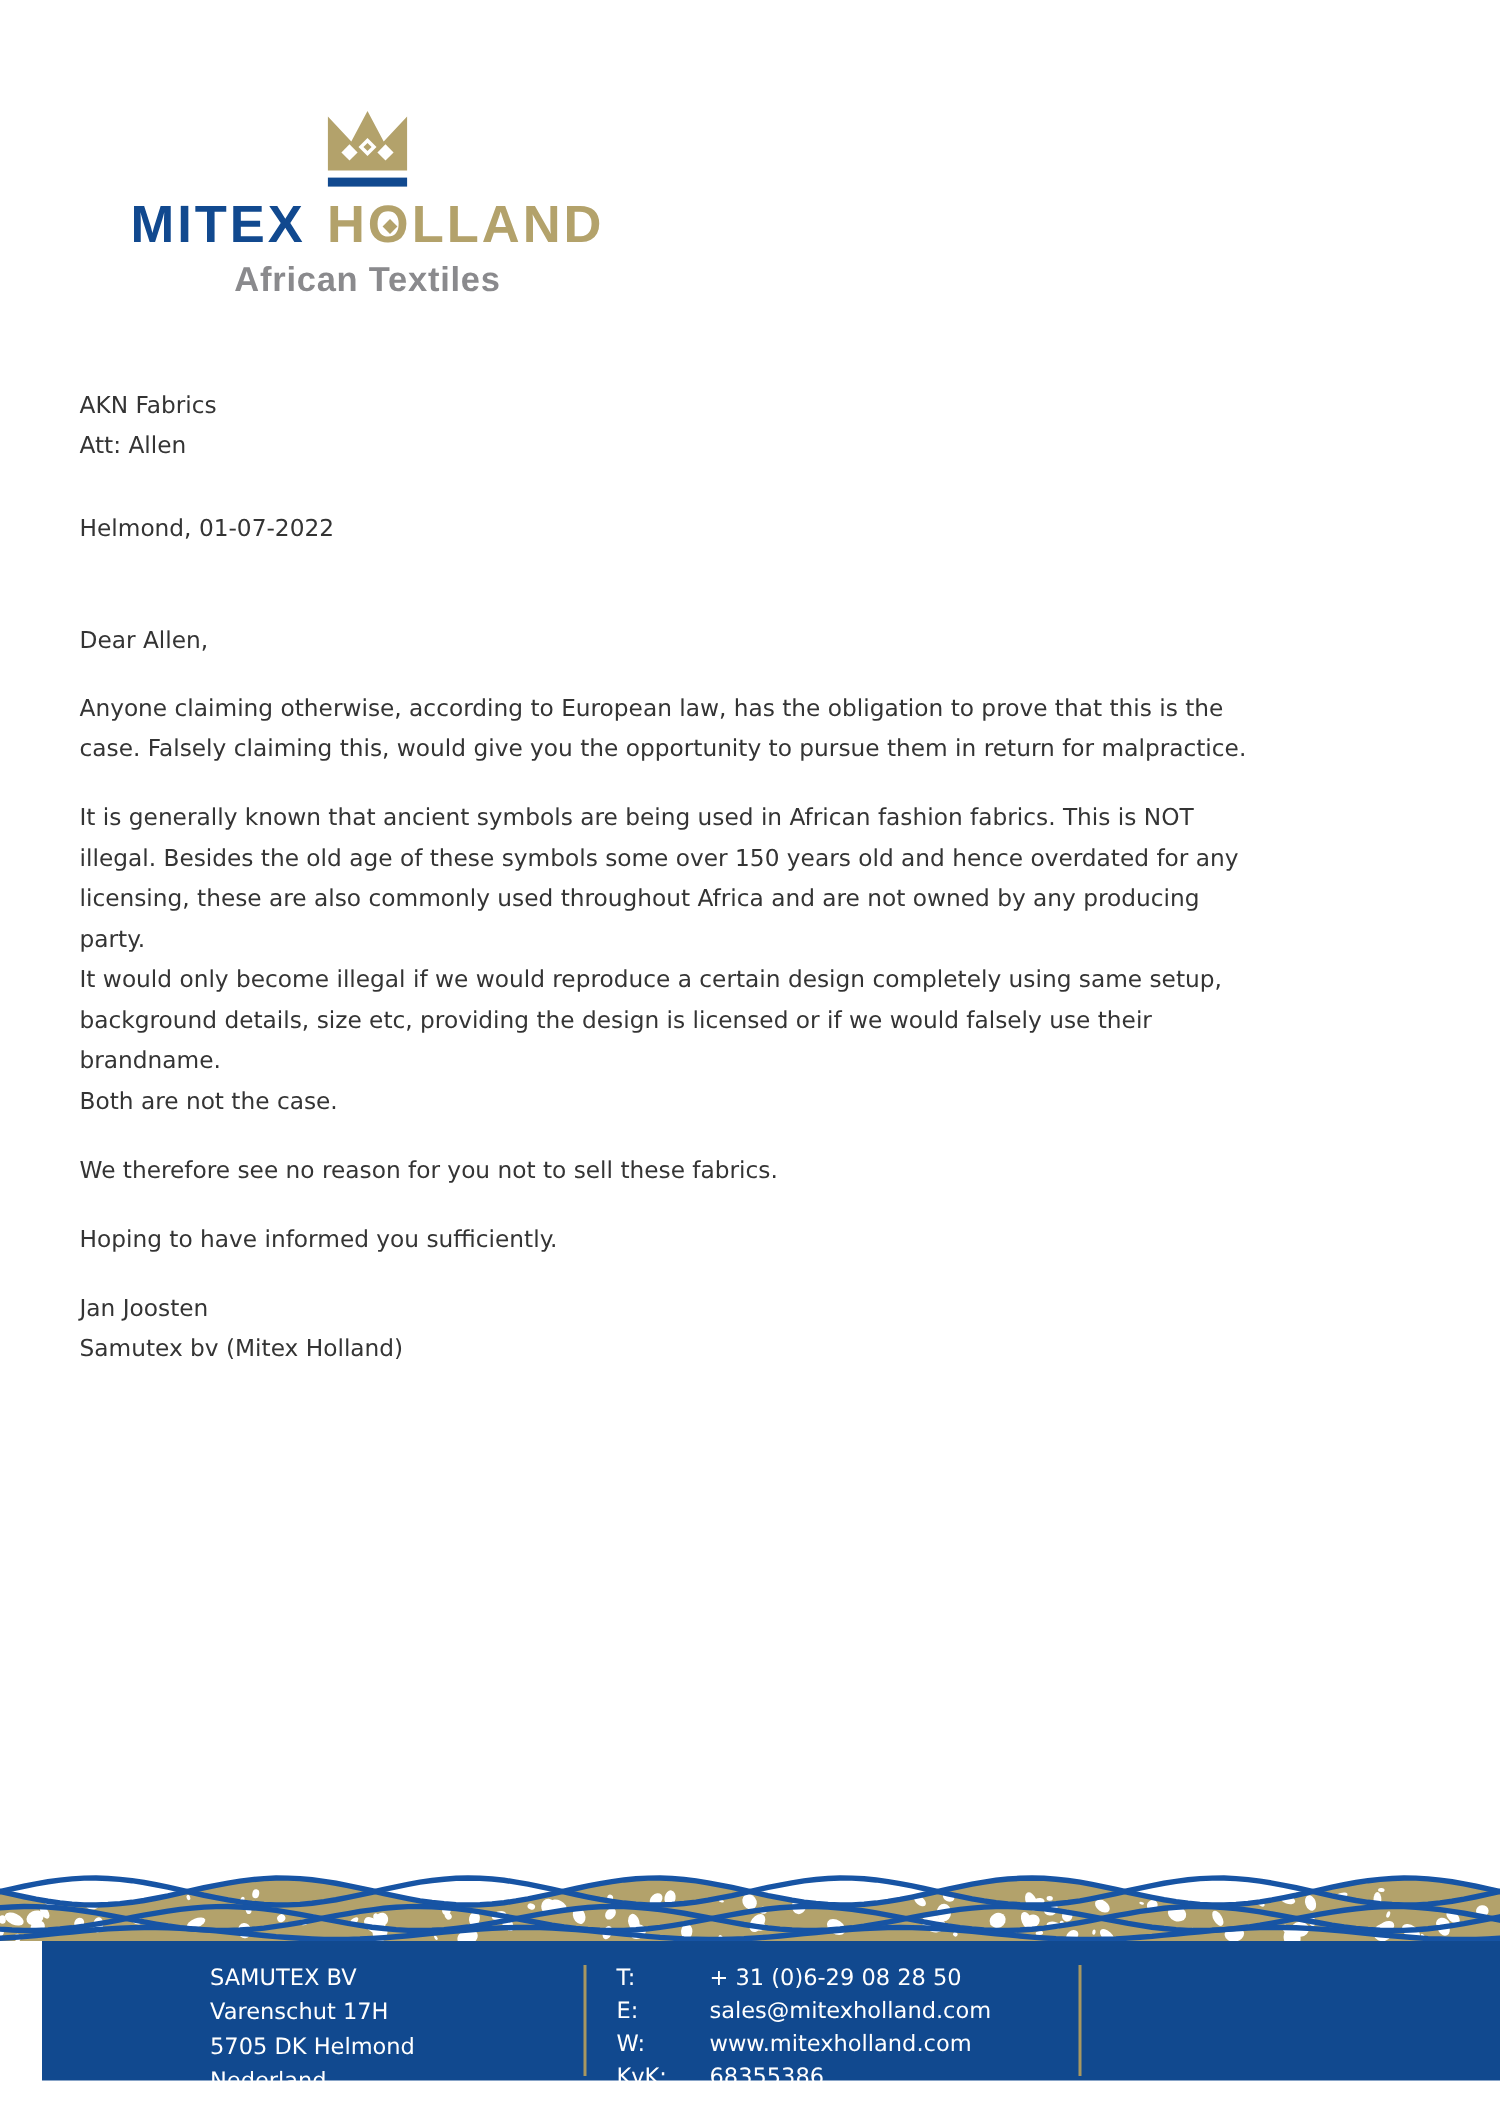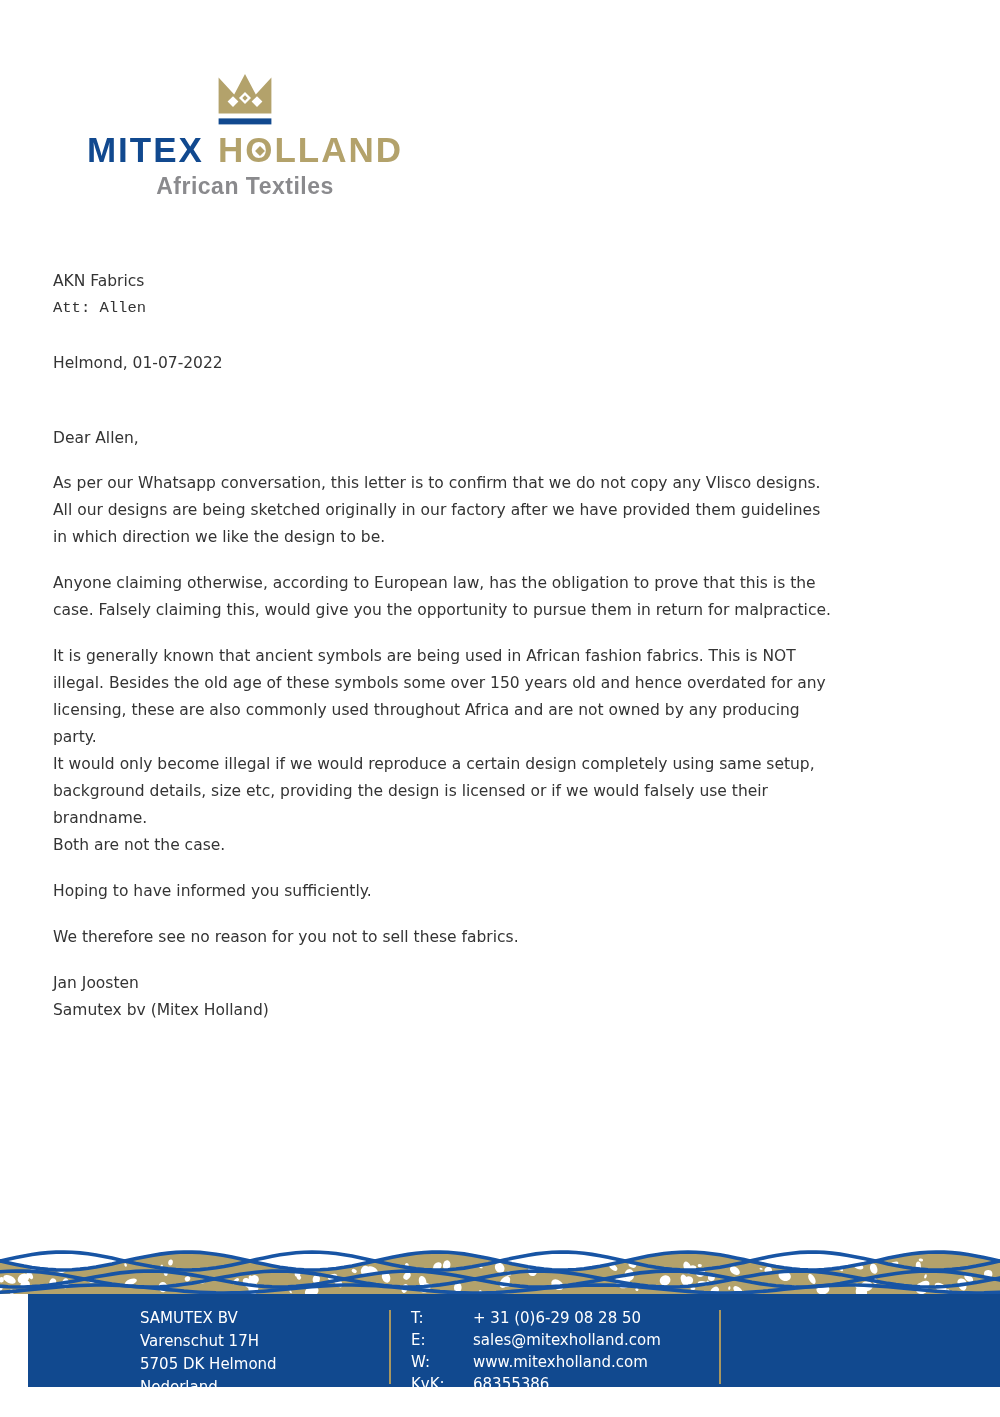--- a/index.html
+++ b/index.html
@@ -32,26 +32,26 @@
     content:'';position:absolute;left:50%;top:52%;width:7px;height:7px;background:var(--gold);
     transform:translate(-50%,-50%) rotate(45deg);
   }
   .brand-subtitle{
     margin-top:3px;font-family:"Liberation Sans",sans-serif;font-weight:700;
     font-size:23px;color:var(--gray);letter-spacing:0.5px;text-align:center;
   }
 
   
   .letter{
-    position:absolute;left:53px;top:268px;width:920px;
+    position:absolute;left:53px;top:257px;width:920px;
     font-size:15.5px;line-height:27px;color:var(--ink);
   }
   .letter p{margin:0;white-space:pre-line;}
   .p-addr1{margin:0;}
-  .p-addr2{margin:0 0 28px 0 !important;font-family:Liberation Mono, monospace;}
+  .p-addr2{margin:0 0 28px 0 !important;}
   .p-date{margin:0 0 48px 0 !important;}
   .p-salutation{margin:0 0 18px 0 !important;}
   .p-para{margin:0 0 19px 0 !important;}
   .p-closing{margin:0 0 23px 0 !important;}
 
   
   .band{position:absolute;left:0;top:1248px;width:1000px;height:46px;display:block;}
   .footer{position:absolute;left:0;top:1294px;width:1000px;height:93px;background:var(--blue);color:#fff;font-size:15px;margin-left:28px;}
   .f-col1{position:absolute;left:112px;top:13px;line-height:23px;}
   .f-divider{position:absolute;width:2px;height:74px;top:16px;background:var(--divider);}
@@ -88,35 +88,32 @@
         </span>
     </div>
     <div class="brand-subtitle">African Textiles</div>
   </div>
 
   <div class="letter">
     <p class="p-addr1">AKN Fabrics</p>
     <p class="p-addr2">Att: Allen</p>
     <p class="p-date">Helmond, 01-07-2022</p>
     <p class="p-salutation">Dear Allen,</p>
-    <p class="p-para">As per our Whatsapp conversation, this letter is to confirm that we do not copy any Vlisco designs.
-All our designs are being sketched originally in our factory after we have provided them guidelines
-in which direction we like the design to be.</p>
     <p class="p-para">Anyone claiming otherwise, according to European law, has the obligation to prove that this is the
 case. Falsely claiming this, would give you the opportunity to pursue them in return for malpractice.</p>
     <p class="p-para">It is generally known that ancient symbols are being used in African fashion fabrics. This is NOT
 illegal. Besides the old age of these symbols some over 150 years old and hence overdated for any
 licensing, these are also commonly used throughout Africa and are not owned by any producing
 party.
 It would only become illegal if we would reproduce a certain design completely using same setup,
 background details, size etc, providing the design is licensed or if we would falsely use their
 brandname.
 Both are not the case.</p>
+    <p class="p-para">We therefore see no reason for you not to sell these fabrics.</p>
     <p class="p-para">Hoping to have informed you sufficiently.</p>
-    <p class="p-para">We therefore see no reason for you not to sell these fabrics.</p>
     <p>Jan Joosten</p>
     <p>Samutex bv (Mitex Holland)</p>
   </div>
 
   <svg id="band" class="band" viewBox="0 0 1000 46" preserveAspectRatio="none">
       <clipPath id="bandclip">
         <path d="M-8 11.2 L0 13.0 L8 14.8 L16 16.5 L24 18.1 L32 19.5 L40 20.6 L48 21.4 L56 21.9 L64 22.0 L72 21.7 L80 21.1 L88 20.2 L96 19.0 L104 17.5 L112 15.9 L120 14.1 L128 12.3 L136 10.5 L144 8.9 L152 7.4 L160 6.1 L168 5.1 L176 4.4 L184 4.0 L192 4.1 L200 4.4 L208 5.2 L216 6.2 L224 7.5 L232 9.1 L240 10.8 L248 12.5 L256 14.4 L264 16.1 L272 17.7 L280 19.2 L288 20.3 L296 21.2 L304 21.8 L312 22.0 L320 21.8 L328 21.3 L336 20.5 L344 19.3 L352 17.9 L360 16.3 L368 14.6 L376 12.8 L384 11.0 L392 9.3 L400 7.7 L408 6.4 L416 5.3 L424 4.5 L432 4.1 L440 4.0 L448 4.3 L456 5.0 L464 5.9 L472 7.2 L480 8.7 L488 10.3 L496 12.1 L504 13.9 L512 15.7 L520 17.3 L528 18.8 L536 20.1 L544 21.0 L552 21.7 L560 22.0 L568 21.9 L576 21.5 L584 20.7 L592 19.6 L600 18.3 L608 16.7 L616 15.0 L624 13.2 L632 11.4 L640 9.7 L648 8.1 L656 6.7 L664 5.5 L672 4.7 L680 4.2 L688 4.0 L696 4.2 L704 4.8 L712 5.7 L720 6.8 L728 8.3 L736 9.9 L744 11.6 L752 13.5 L760 15.2 L768 16.9 L776 18.5 L784 19.8 L792 20.8 L800 21.6 L808 21.9 L816 22.0 L824 21.6 L832 20.9 L840 19.9 L848 18.6 L856 17.1 L864 15.5 L872 13.7 L880 11.9 L888 10.1 L896 8.5 L904 7.0 L912 5.8 L920 4.9 L928 4.3 L936 4.0 L944 4.1 L952 4.6 L960 5.4 L968 6.5 L976 7.9 L984 9.5 L992 11.2 L1000 13.0 L1008 14.8 L1008 46 L-8 46 Z"></path>
       </clipPath>
       <path d="M-8 11.2 L0 13.0 L8 14.8 L16 16.5 L24 18.1 L32 19.5 L40 20.6 L48 21.4 L56 21.9 L64 22.0 L72 21.7 L80 21.1 L88 20.2 L96 19.0 L104 17.5 L112 15.9 L120 14.1 L128 12.3 L136 10.5 L144 8.9 L152 7.4 L160 6.1 L168 5.1 L176 4.4 L184 4.0 L192 4.1 L200 4.4 L208 5.2 L216 6.2 L224 7.5 L232 9.1 L240 10.8 L248 12.5 L256 14.4 L264 16.1 L272 17.7 L280 19.2 L288 20.3 L296 21.2 L304 21.8 L312 22.0 L320 21.8 L328 21.3 L336 20.5 L344 19.3 L352 17.9 L360 16.3 L368 14.6 L376 12.8 L384 11.0 L392 9.3 L400 7.7 L408 6.4 L416 5.3 L424 4.5 L432 4.1 L440 4.0 L448 4.3 L456 5.0 L464 5.9 L472 7.2 L480 8.7 L488 10.3 L496 12.1 L504 13.9 L512 15.7 L520 17.3 L528 18.8 L536 20.1 L544 21.0 L552 21.7 L560 22.0 L568 21.9 L576 21.5 L584 20.7 L592 19.6 L600 18.3 L608 16.7 L616 15.0 L624 13.2 L632 11.4 L640 9.7 L648 8.1 L656 6.7 L664 5.5 L672 4.7 L680 4.2 L688 4.0 L696 4.2 L704 4.8 L712 5.7 L720 6.8 L728 8.3 L736 9.9 L744 11.6 L752 13.5 L760 15.2 L768 16.9 L776 18.5 L784 19.8 L792 20.8 L800 21.6 L808 21.9 L816 22.0 L824 21.6 L832 20.9 L840 19.9 L848 18.6 L856 17.1 L864 15.5 L872 13.7 L880 11.9 L888 10.1 L896 8.5 L904 7.0 L912 5.8 L920 4.9 L928 4.3 L936 4.0 L944 4.1 L952 4.6 L960 5.4 L968 6.5 L976 7.9 L984 9.5 L992 11.2 L1000 13.0 L1008 14.8 L1008 46 L-8 46 Z" fill="#b3a26b"></path>
       <g clip-path="url(#bandclip)">

